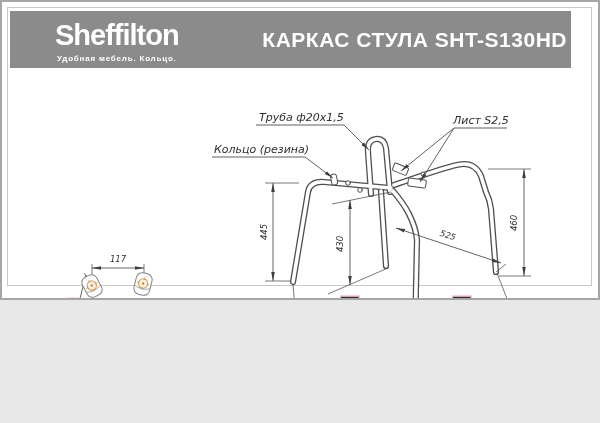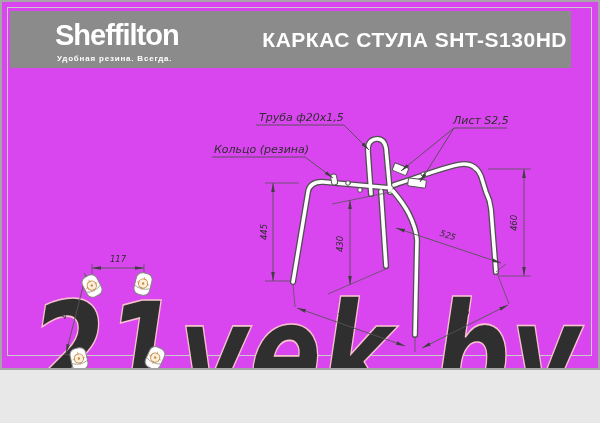--- a/index.html
+++ b/index.html
@@ -1,18 +1,18 @@
 <!DOCTYPE html>
 <html><head>
 <meta charset="utf-8">
 <style>
   html,body { margin:0; padding:0; background:#e8e8e8; }
   .page {
-    position:relative; width:600px; height:370px; box-sizing:border-box;
-    background:#d946ef; border:2px solid #a6a6a6; overflow:hidden;
+    position:relative; width:600px; height:300px; box-sizing:border-box;
+    background:#ffffff; border:2px solid #a6a6a6; overflow:hidden;
     font-family:"Liberation Sans", sans-serif;
   }
   .inner-frame {
     position:absolute; left:5px; top:5px; right:6px; bottom:12px;
     border:1px solid #c9c9c9; pointer-events:none;
   }
   .header {
     position:absolute; left:8px; top:9px; width:561px; height:57px;
     background:#8b8b8b;
   }
@@ -40,21 +40,21 @@
   }
 </style>
 </head>
 <body>
 
 <div class="page">
   <div class="inner-frame"></div>
 
   <div class="header">
     <div class="logo">Sheffilton</div>
-    <div class="tagline">Удобная резина. Всегда.</div>
+    <div class="tagline">Удобная мебель. Кольцо.</div>
     <div class="doc-title">КАРКАС СТУЛА SHT-S130HD</div>
   </div>
 
   <svg class="drawing" width="600" height="423" viewBox="0 0 600 423">
     <defs>
       <marker id="arr" markerUnits="userSpaceOnUse" markerWidth="9" markerHeight="5" refX="9" refY="2.5" orient="auto-start-reverse">
         <path d="M0,0.7 L9,2.5 L0,4.3 Z" fill="#3f3f3f"></path>
       </marker>
     </defs>
 

